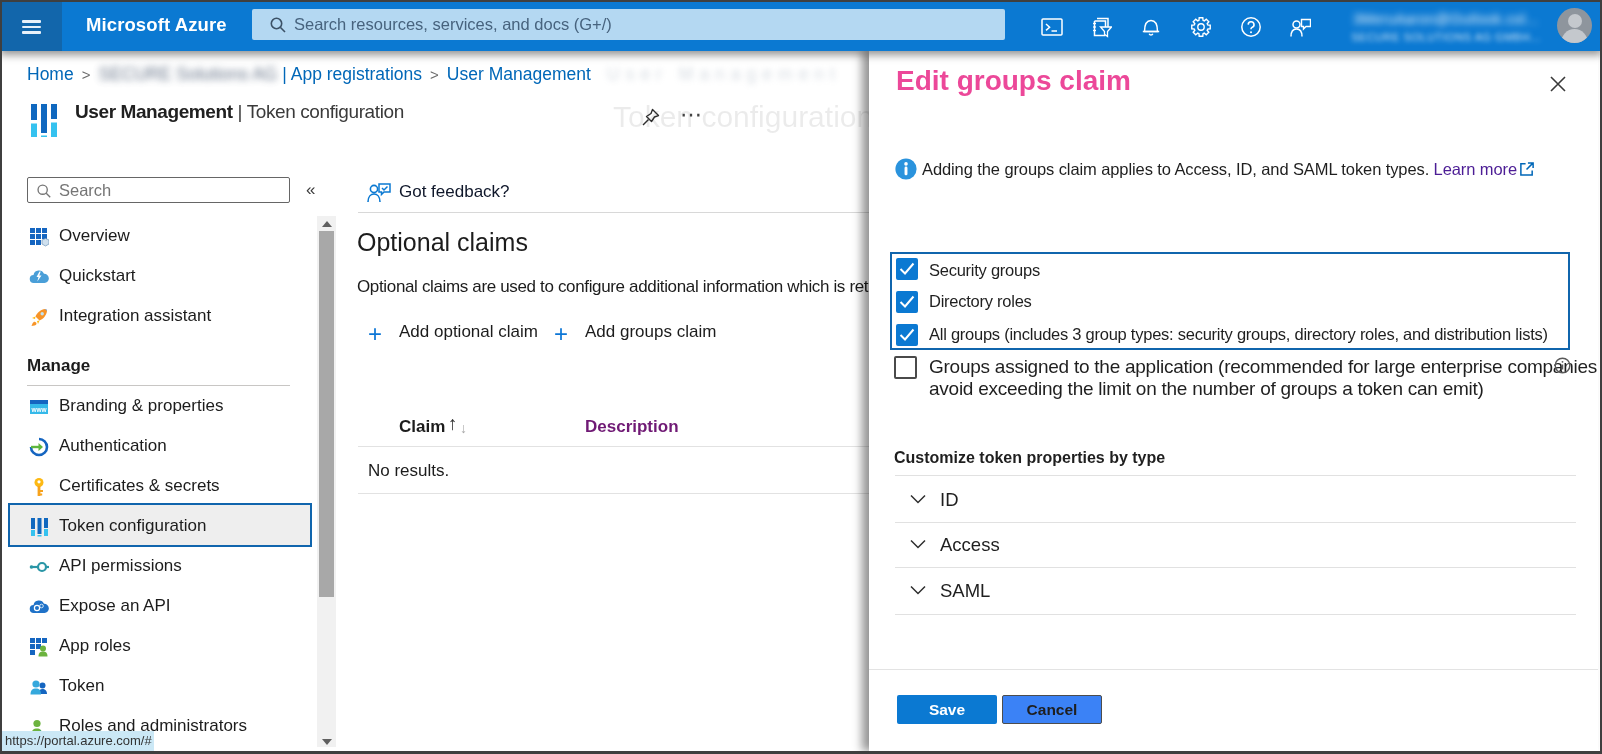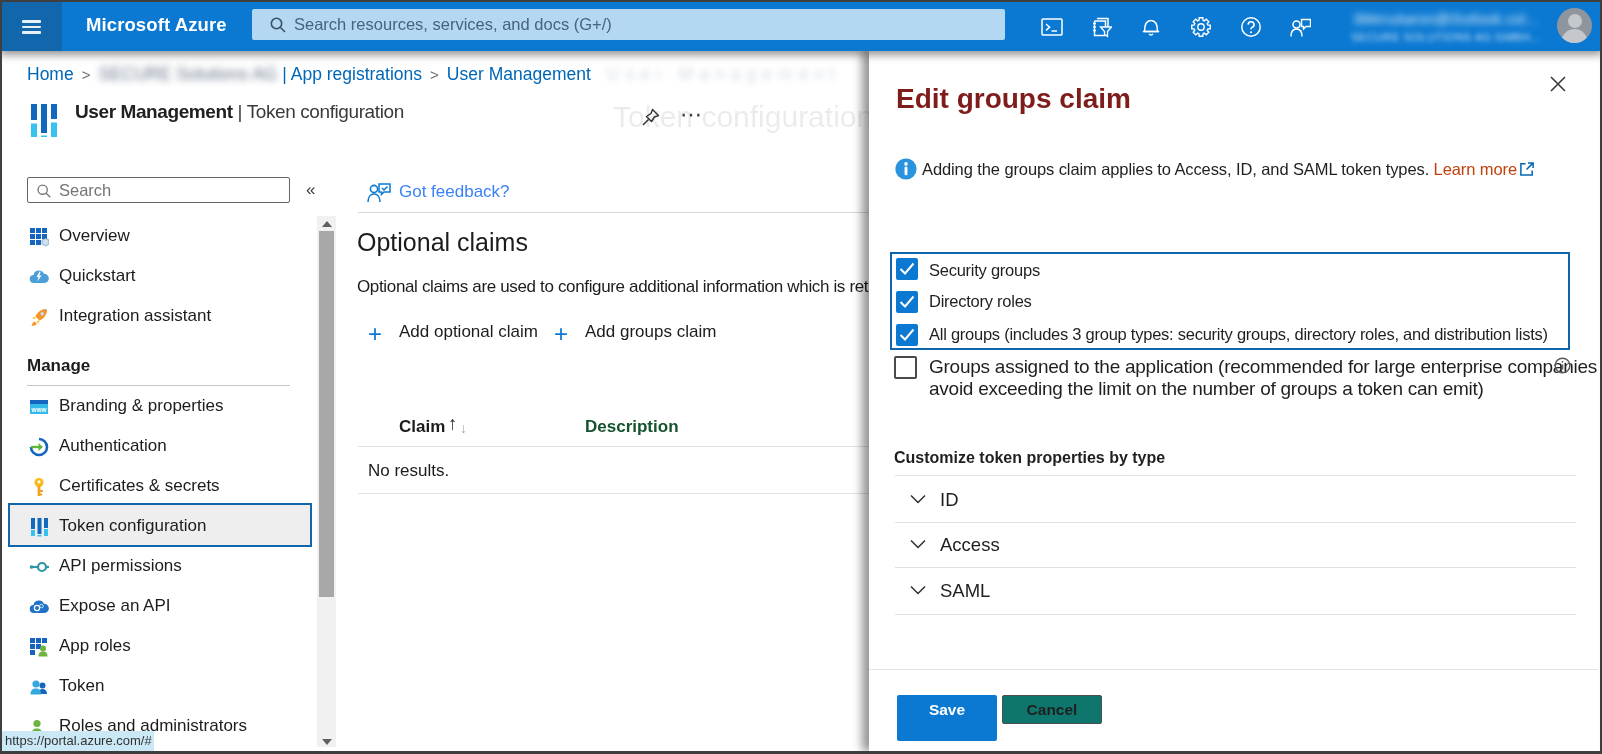--- a/index.html
+++ b/index.html
@@ -43,57 +43,57 @@
   .mhdr { position:absolute; left:27px; font-size:17px; font-weight:bold; color:#1c1c1c;text-align:right;}
   .mdiv { position:absolute; left:27px; width:263px; height:1px; background:#c8c6c4;}
   .sel { position:absolute; left:8px; top:503px; width:304px; height:44px; background:#eeeeee; border:2px solid #1065ad; z-index:0; }
   #menu { position:relative; z-index:1; }
   
   .sbtrack { position:absolute; left:317px; top:216px; width:19px; height:531px; background:#f1f1f1;}
   .sbthumb { position:absolute; left:319px; top:231px; width:15px; height:366px; background:#a8a8a8;}
   .sbarrow { position:absolute; width:0; height:0; border-left:5px solid transparent; border-right:5px solid transparent;}
   
   .feedico { position:absolute; left:366px; top:181px; }
-  .feedtx { position:absolute; left:399px; top:182px; font-size:17px; color:#3b82f6;}
+  .feedtx { position:absolute; left:399px; top:182px; font-size:17px; color:#0f172a;}
   .cdiv1 { position:absolute; left:358px; top:212px; width:511px; height:1px; background:#d8d8d8;}
   .h2oc { position:absolute; left:357px; top:228px; font-size:25px; color:#1c1c1c; font-weight:400;}
   .para { position:absolute; left:357px; top:277px; width:620px; font-size:17px; letter-spacing:-0.35px; color:#1c1c1c; white-space:nowrap;}
   .addlink { position:absolute; top:322px; font-size:17px; color:#1c1c1c;}
   .plus { position:absolute; top:320px; font-size:24px; color:#0c76d6; font-weight:400;}
   .thClaim { position:absolute; left:399px; top:417px; font-size:17px; font-weight:bold; color:#1c1c1c;}
-  .thDesc { position:absolute; left:585px; top:417px; font-size:17px; font-weight:bold; color:#14532d;}
+  .thDesc { position:absolute; left:585px; top:417px; font-size:17px; font-weight:bold; color:#701a75;}
   .sortU { position:absolute; left:448px; top:413px; font-size:19px; color:#333;}
   .sortD { position:absolute; left:460px; top:420px; font-size:14px; color:#a9a9a9;}
   .cdiv2 { position:absolute; left:358px; top:446px; width:511px; height:1px; background:#e2e2e2;}
   .nores { position:absolute; left:368px; top:461px; font-size:17px; color:#1c1c1c;}
   .cdiv3 { position:absolute; left:358px; top:493px; width:511px; height:1px; background:#e2e2e2;}
   
   .panel { position:absolute; left:869px; top:50px; width:729px; height:701px; background:#fff;
            box-shadow:-7px 0 9px rgba(0,0,0,0.42); z-index:40;}
   .panel * { position:absolute; }
-  .ptTitle { left:27px; top:33px; font-size:28px; font-weight:600; color:#7f1d1d;text-align:right;}
+  .ptTitle { left:27px; top:15px; font-size:28px; font-weight:600; color:#ec4899;text-align:right;}
   .pclose { left:679px; top:24px; width:20px; height:20px;}
   .infoi { left:26px; top:108px; width:22px; height:22px; }
   .infotx { left:53px; top:110px; font-size:16.5px; letter-spacing:-0.1px; color:#1f1f1f; white-space:nowrap;}
-  .infotx a { position:static; color:#c2410c; text-decoration:none; } .infotx svg { position:relative; }
+  .infotx a { position:static; color:#4c1d95; text-decoration:none; } .infotx svg { position:relative; }
   .blbl { left:24px; top:184px; font-size:16px; letter-spacing:-0.1px; font-weight:bold; color:#1f1f1f;}
   .bluebox { left:21px; top:202px; width:680px; height:98px; border:2px solid #1065ad;}
   .ckrow .cb { left:0; top:0; width:22px; height:22px; background:#0b79d2; border-radius:2px;}
   .cklbl { font-size:16.5px; letter-spacing:-0.25px; color:#1f1f1f; white-space:nowrap;}
   .ucb { left:25px; top:306px; width:23px; height:23px; border:2px solid #4a4a4a; border-radius:2px; background:#fff;}
   .uclbl { left:60px; top:306px; font-size:19px; letter-spacing:-0.25px; color:#1f1f1f; line-height:22.4px; white-space:nowrap;}
   .ci { left:685px; top:307px; width:17px; height:17px; }
   .custlbl { left:25px; top:399px; font-size:16px; font-weight:bold; color:#1f1f1f;}
   .pdiv { left:26px; width:681px; height:1px; background:#e1e1e1;}
   .acc { left:71px; font-size:18.5px; color:#1f1f1f;}
   .chev { left:40px; width:18px; height:18px; }
   .fdiv { left:0; top:619px; width:729px; height:1px; background:#e3e3e3;}
-  .btnSave { left:28px; top:645px; width:100px; height:46px; background:#0b79d2; border-radius:2px;
+  .btnSave { left:28px; top:645px; width:100px; height:29px; background:#0b79d2; border-radius:2px;
              color:#fff; font-size:15.5px; font-weight:bold; text-align:center; line-height:29px;}
-  .btnCancel { left:133px; top:645px; width:100px; height:29px; background:#0f766e; border:1px solid #4d4d4d; border-radius:2px;
+  .btnCancel { left:133px; top:645px; width:100px; height:29px; background:#3b82f6; border:1px solid #4d4d4d; border-radius:2px;
              color:#1f1f1f; font-size:15.5px; font-weight:bold; text-align:center; line-height:27px;}
   
   .urltip { position:absolute; left:0px; top:731px; width:154px; height:21px; background:#cbe8f6; z-index:60;
             font-size:13px; color:#333; padding:2px 0 0 5px;}
 </style>
 </head>
 <body>
   <div class="frame"></div>
 
   <div class="topbar">

